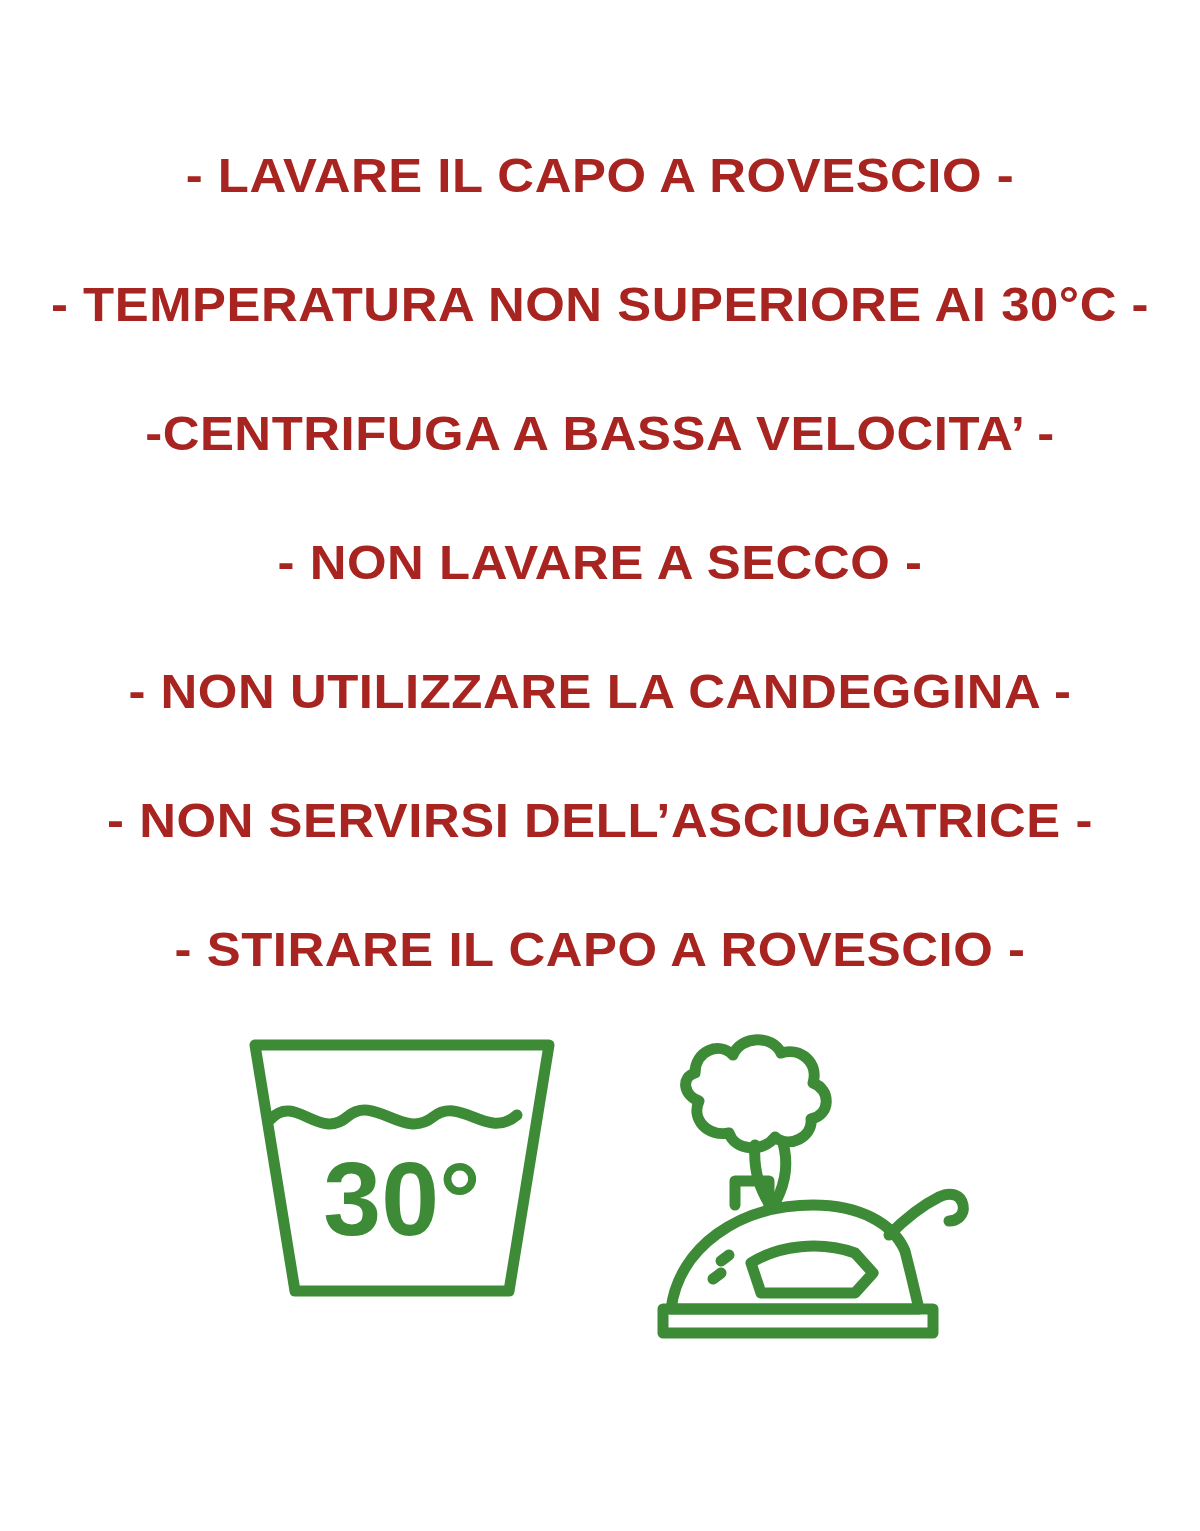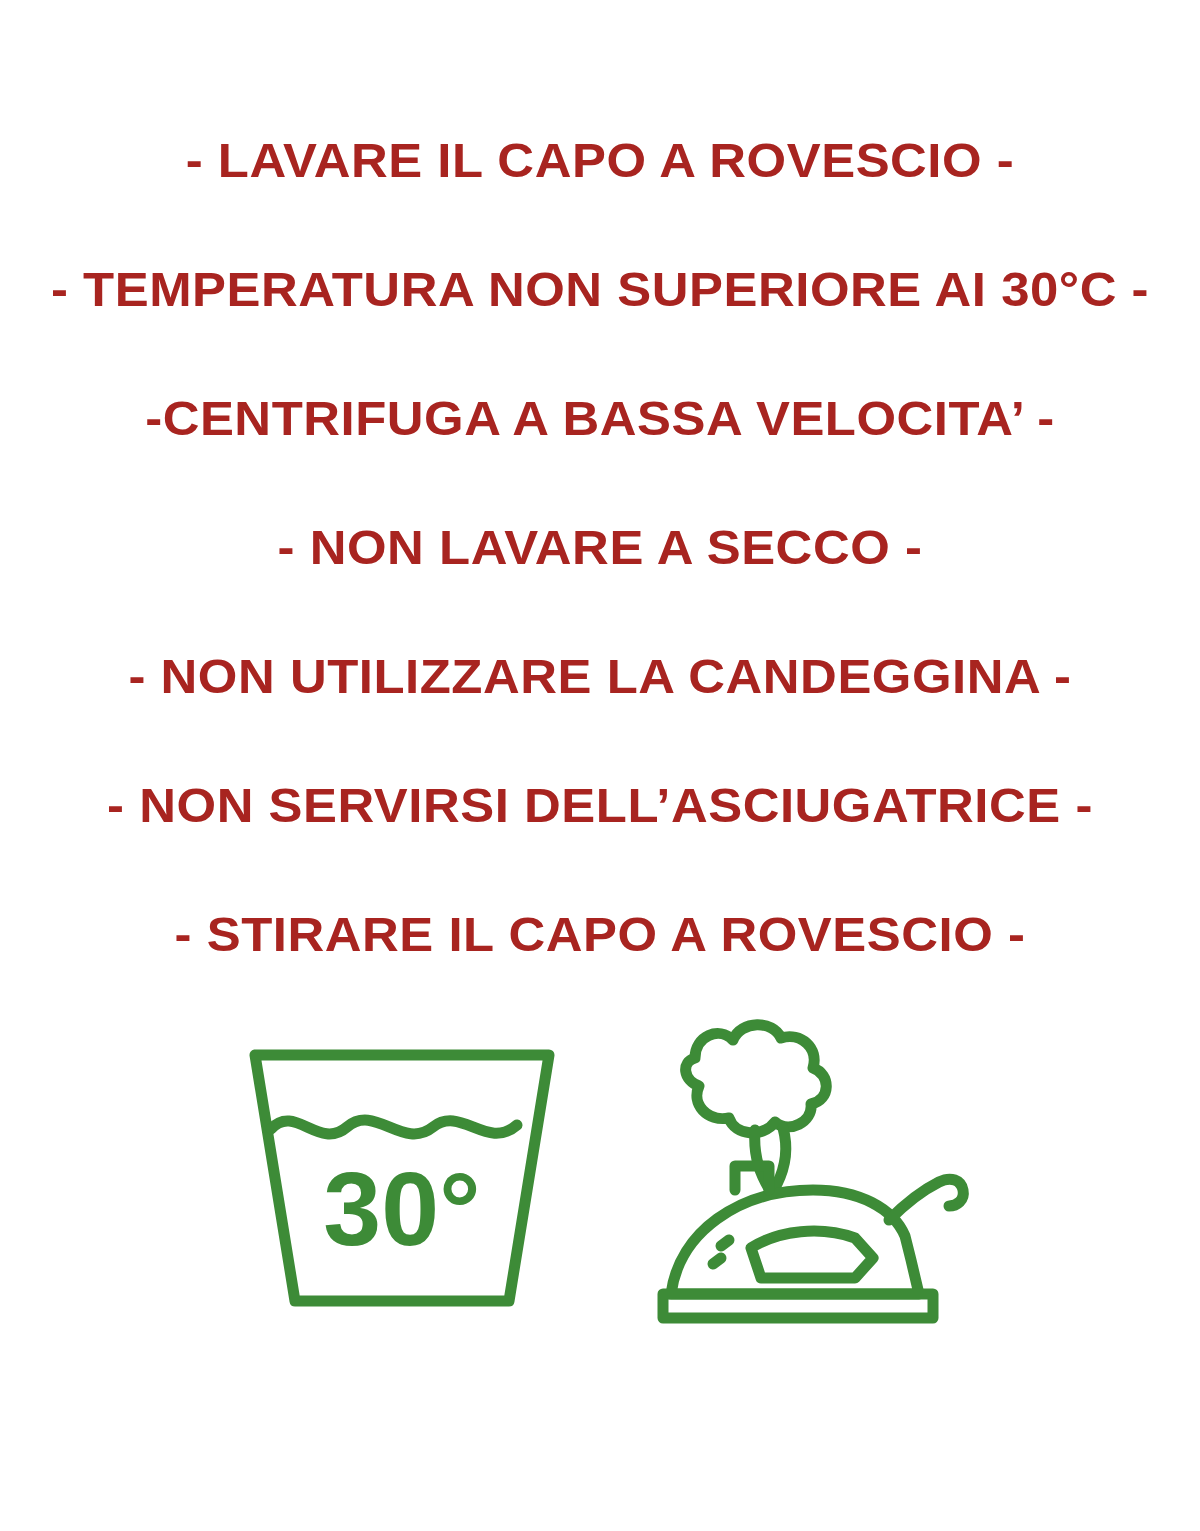--- a/index.html
+++ b/index.html
@@ -12,20 +12,21 @@
     height: 1531px;
     font-family: "Liberation Sans", sans-serif;
     overflow: hidden;
   }
   .page {
     position: relative;
     width: 1200px;
     height: 1448px;
     background: #ffffff;
     box-sizing: border-box;
+    margin-top: 15px;
   }
   .instructions {
     padding-top: 96px;
     display: flex;
     flex-direction: column;
     align-items: center;
     gap: 0;
   }
   .instruction-line {
     display: block;
@@ -41,21 +42,21 @@
     transform: scaleX(1.06);
   }
   .symbols {
     position: absolute;
     left: 0;
     right: 0;
     bottom: 96px;
     display: flex;
     flex-direction: row;
     justify-content: center;
-    align-items: center;
+    align-items: flex-start;
     gap: 76px;
     padding-left: 20px;
   }
   .symbol {
     display: block;
   }
 </style>
 </head>
 <body>
 

